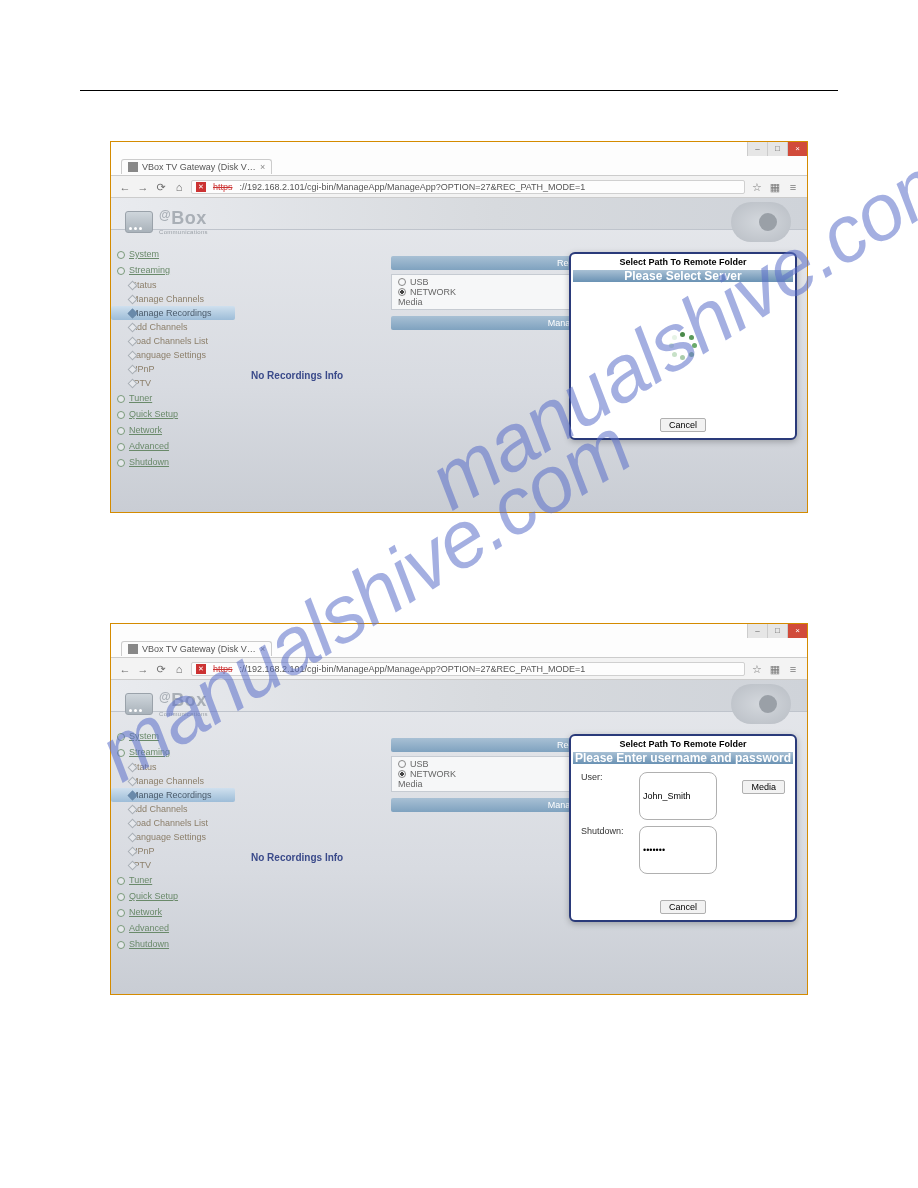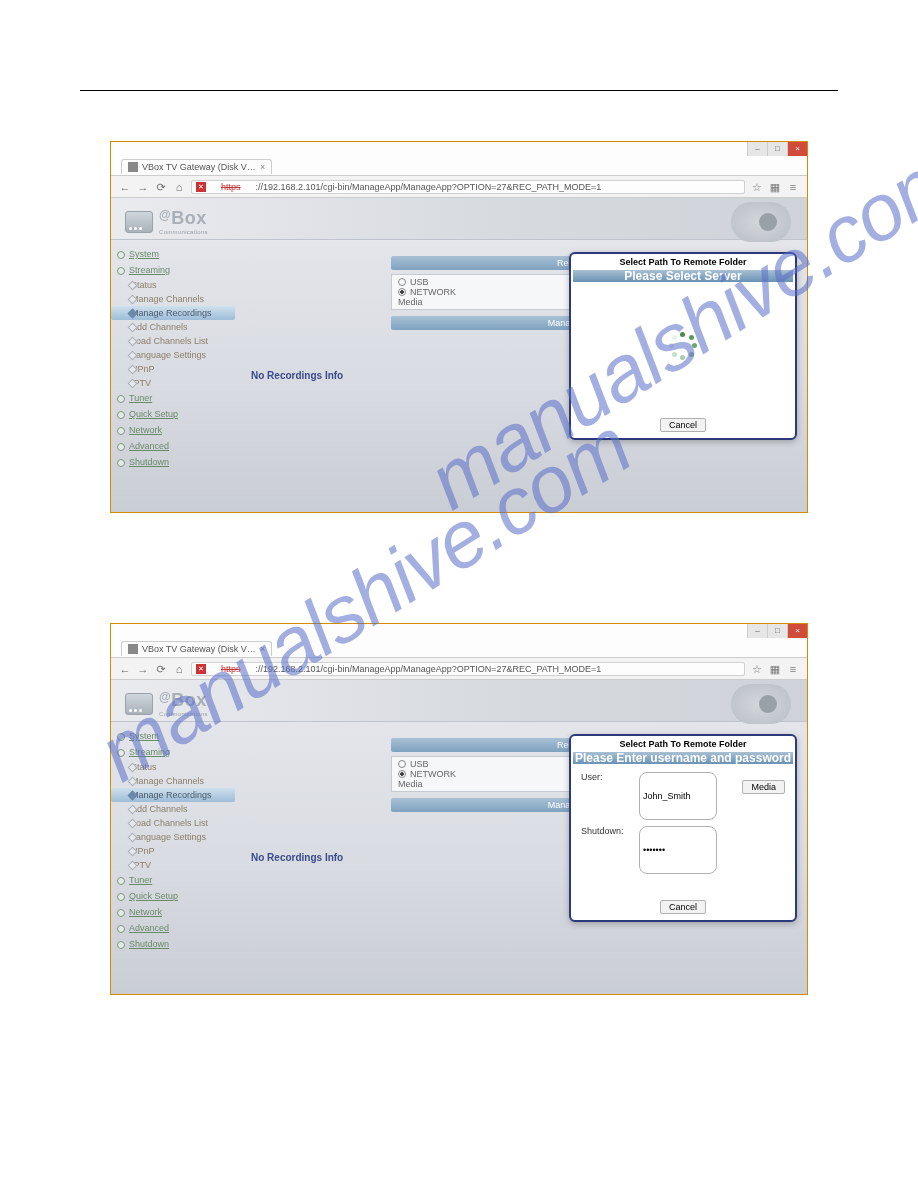--- a/index.html
+++ b/index.html
@@ -13,28 +13,28 @@
   .chrome { position: absolute; top: 0; left: 0; right: 0; height: 34px; background: #fdfdfd; border-bottom: 1px solid #ccc; }
   .wbtns { position: absolute; top: 0; right: 0; height: 14px; display: flex; }
   .wbtn { width: 20px; height: 14px; font-size: 8px; text-align: center; line-height: 14px; color: #555; background: #e6e6e6; border-left: 1px solid #ccc; }
   .wbtn.cl { background: #d14b3a; color: #fff; }
   .tabstrip { position: absolute; top: 14px; left: 10px; height: 20px; display: flex; align-items: center; }
   .tab { background: #fcfcfc; border: 1px solid #ccc; border-bottom: none; border-radius: 3px 3px 0 0; font-size: 9px; color: #555; padding: 2px 6px; display: flex; align-items: center; gap: 4px; }
   .tabx { font-size: 9px; color: #888; }
   .favicon { width: 10px; height: 10px; background: #888; display: inline-block; }
   .addrbar { position: absolute; top: 34px; left: 0; right: 0; height: 22px; background: #f3f3f3; border-bottom: 1px solid #ccc; display: flex; align-items: center; gap: 6px; padding: 0 8px; }
   .navicn { width: 12px; height: 12px; font-size: 11px; color: #6a6a6a; text-align: center; line-height: 12px; }
-  .url { flex: 1; font-size: 9px; color: #555; background: #fdfdfd; border: 1px solid #d0d0d0; border-radius: 2px; padding: 1px 4px; display: flex; align-items: center; gap: 15px; }
+  .url { flex: 1; font-size: 9px; color: #555; background: #fdfdfd; border: 1px solid #d0d0d0; border-radius: 2px; padding: 1px 4px; display: flex; align-items: center; gap: 7px; }
   .urlpad { display:inline-block; width:10px; height:10px; background:#c33; font-size:7px; color:#fff; text-align:center; line-height:10px; }
   .httpsbad { color: #c33; text-decoration: line-through; }
   .righticn { display: flex; gap: 6px; }
   .ri { width: 12px; height: 12px; font-size: 11px; color: #7a7a7a; text-align:center; }
 
   .viewport { position: absolute; top: 56px; left: 0; right: 0; bottom: 0; background: linear-gradient(to bottom, #e6e8ec 0%, #d8dbe1 60%, #c9cdd4 100%); overflow: hidden; }
-  .banner { position: absolute; top: 0; left: 0; right: 0; height: 42px; background: linear-gradient(to right, #e9ebef 0%, #d7dade 55%, #cfd3d9 100%); border-bottom: 1px solid #bfc4cc; }
+  .banner { position: absolute; top: 0; left: 0; right: 0; height: 32px; background: linear-gradient(to right, #e9ebef 0%, #d7dade 55%, #cfd3d9 100%); border-bottom: 1px solid #bfc4cc; }
   .logo { position: absolute; top: 10px; left: 14px; display: flex; align-items: center; gap: 6px; }
   .logomark { width: 28px; height: 22px; background: linear-gradient(#cfd6dc,#a9b2ba); border: 1px solid #9aa2aa; border-radius: 3px; position: relative; }
   .logodots { position:absolute; bottom:2px; left:3px; display:flex; gap:2px; }
   .ld { width:3px; height:3px; border-radius:50%; background:#fff; }
   .logotext { font-size: 18px; color: #a9afb6; font-weight: bold; letter-spacing: .5px; }
   .logoat { font-size:12px; vertical-align: top; }
   .logosub { font-size: 6px; color: #9aa0a7; letter-spacing: .3px; }
   .remote { position:absolute; right:16px; top:4px; width:60px; height:40px; background: radial-gradient(#d4d8dd,#b8bdc4); border-radius: 30px; }
   .remote:after { content:""; position:absolute; right:14px; top:11px; width:18px; height:18px; border-radius:50%; background:#9aa0a7; }
 

